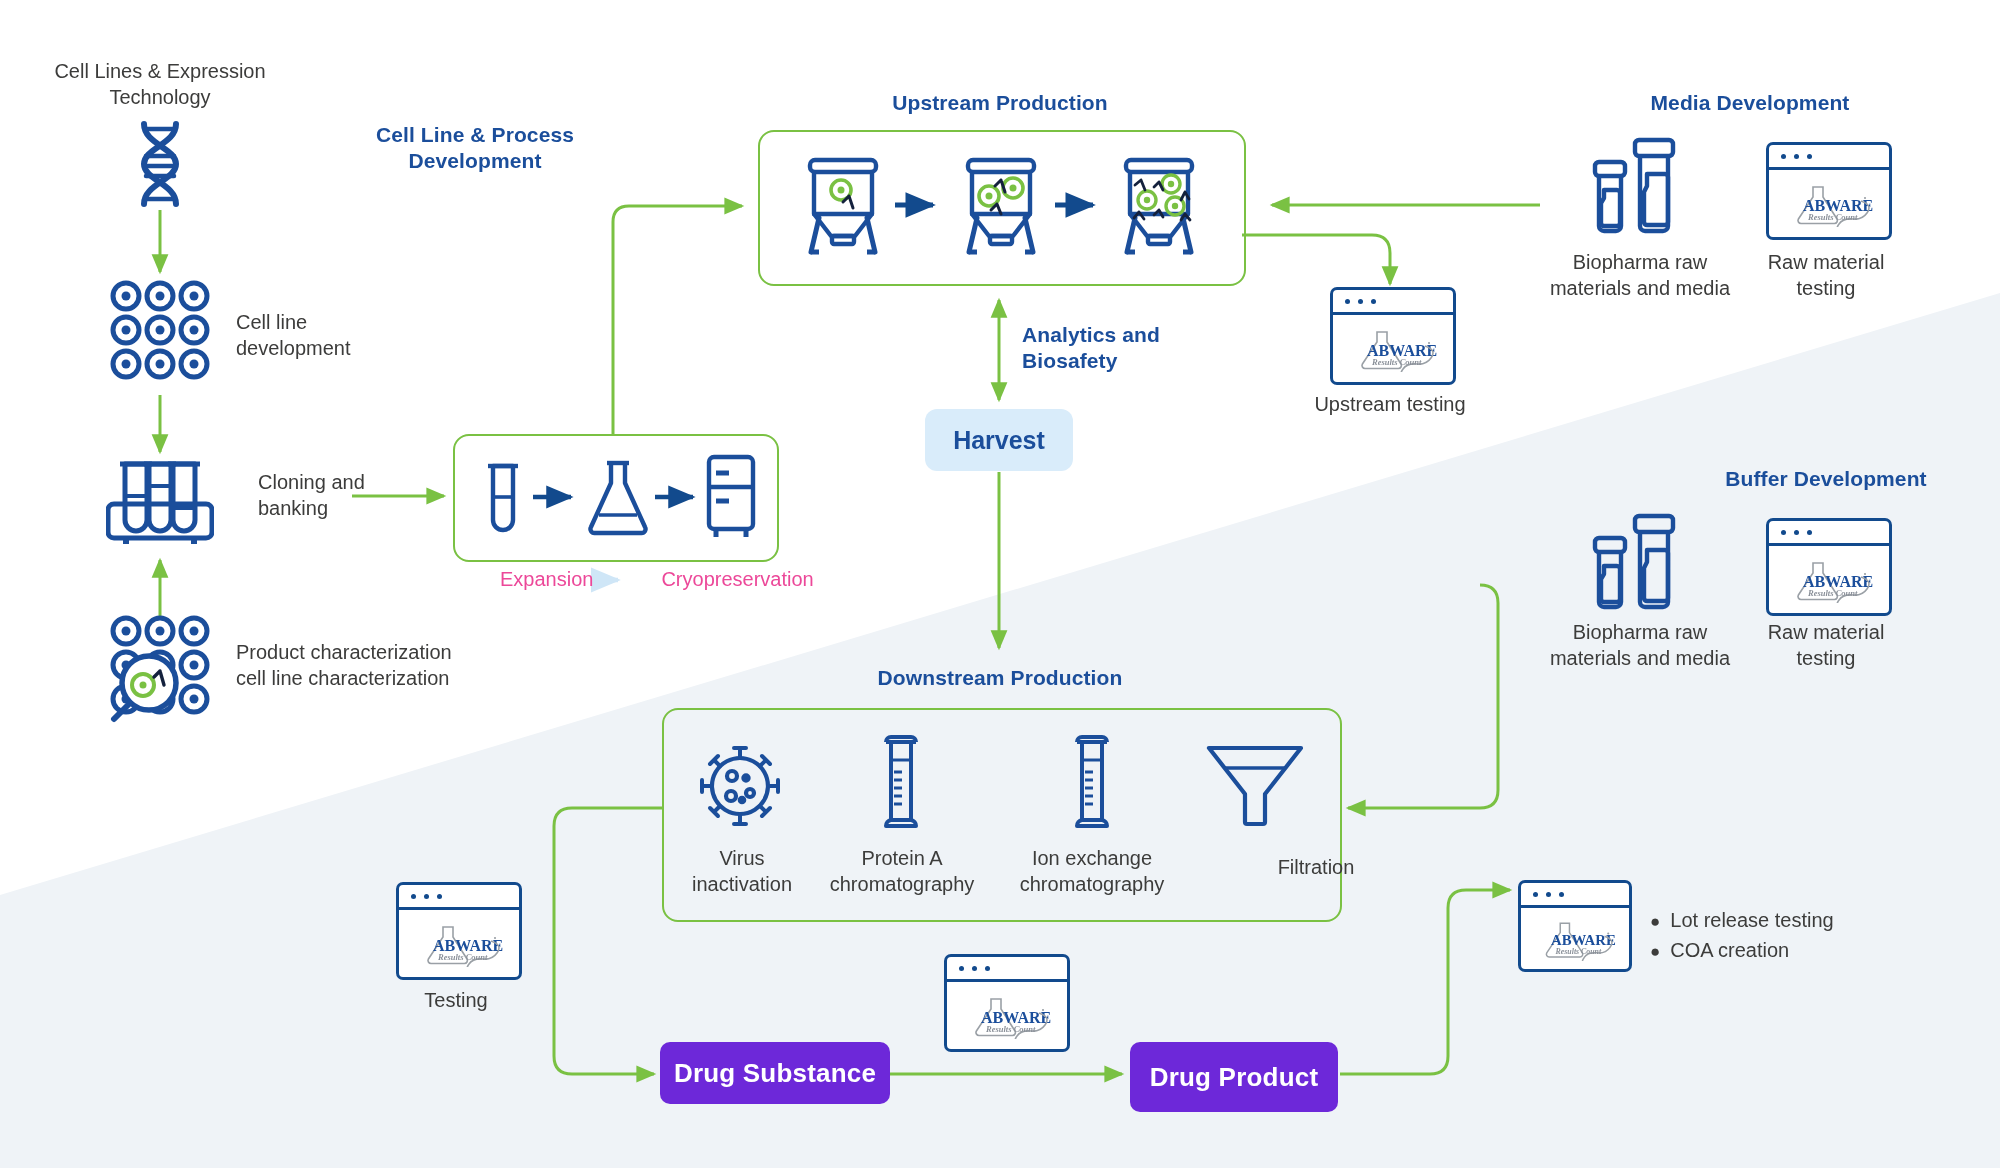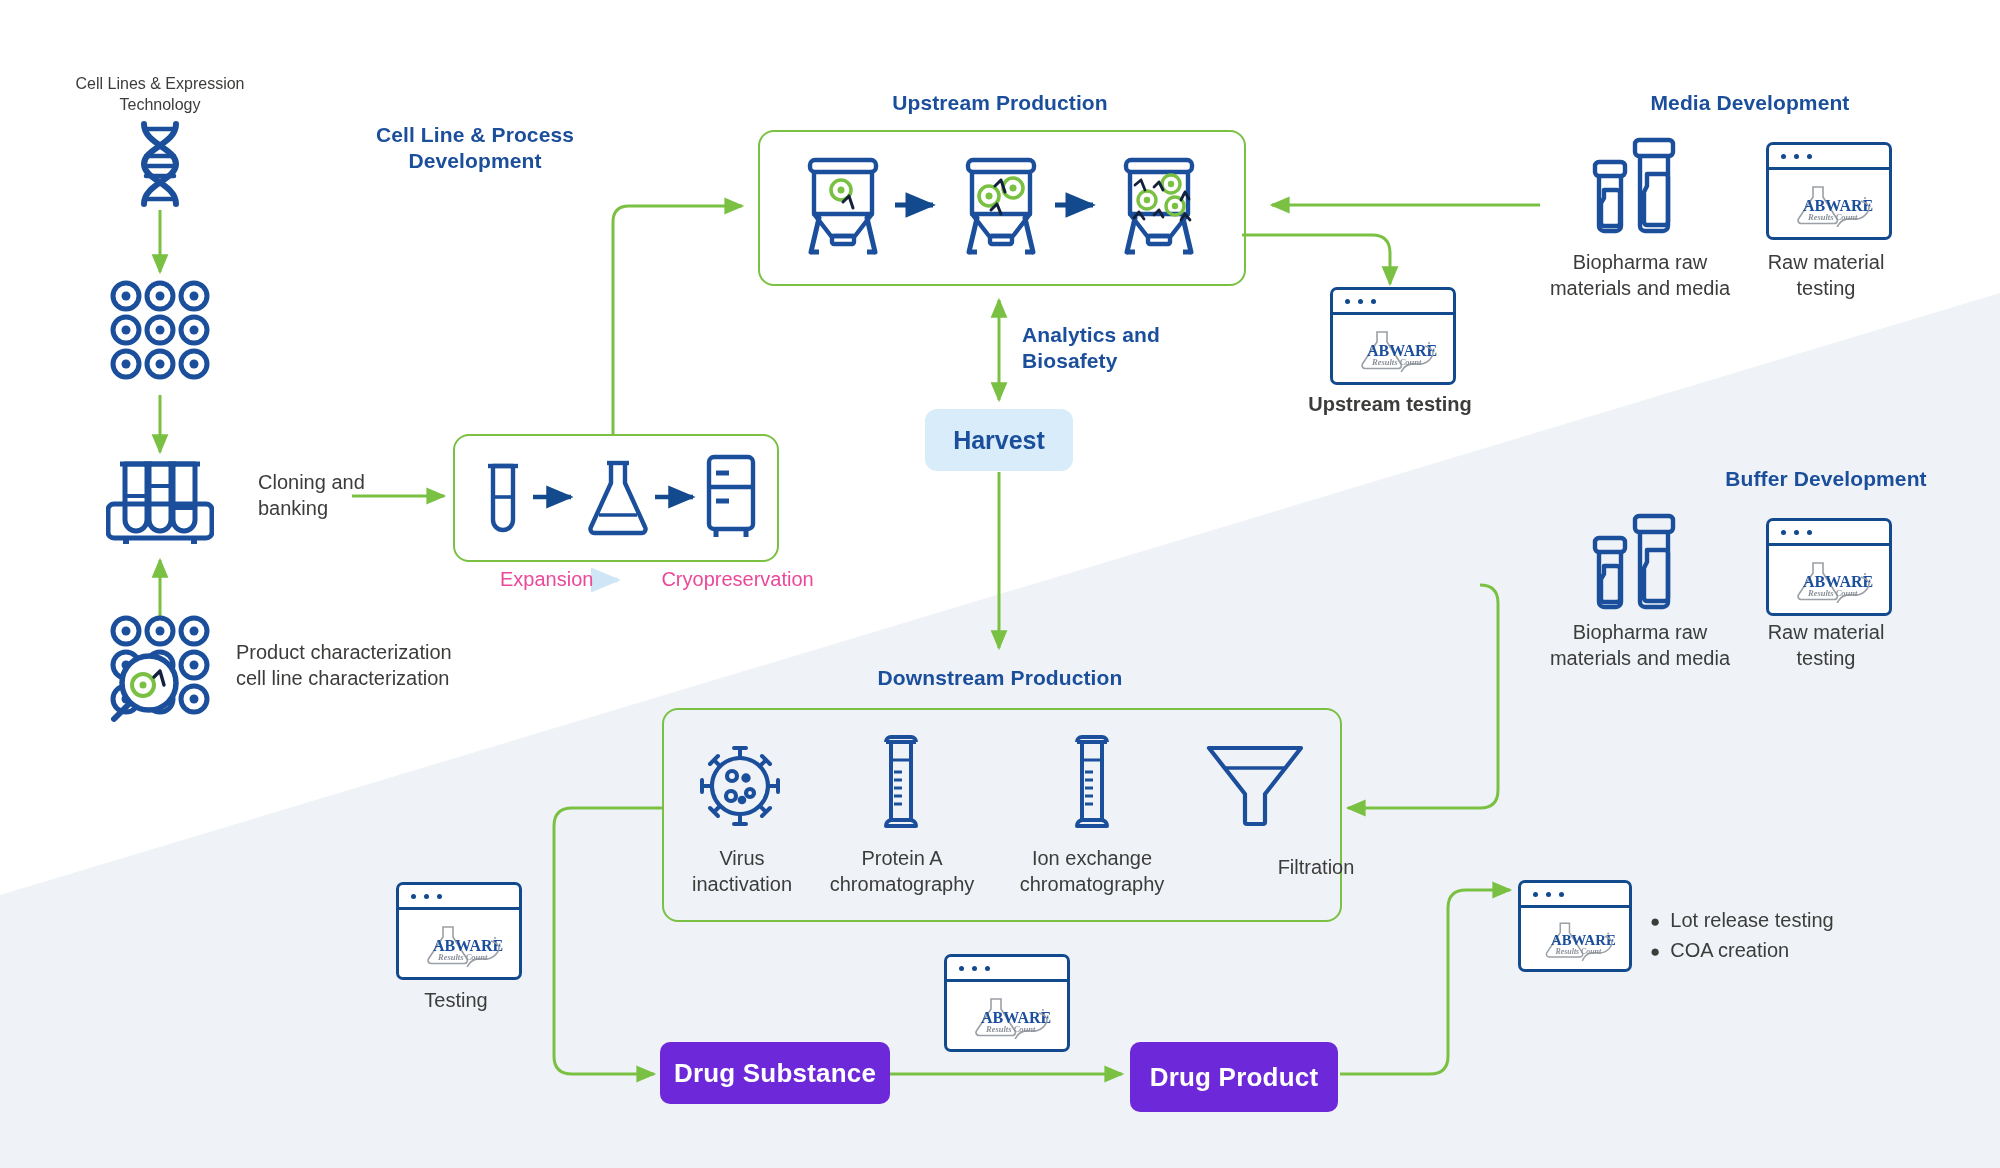--- a/index.html
+++ b/index.html
@@ -17,21 +17,21 @@
 
   .hdr-blue{
     color:#1b4e9b;font-weight:bold;font-size:21px;line-height:1.22;text-align:center;
     letter-spacing:.1px;
   }
   .lbl-dark{
     color:#3c3c3b;font-size:20px;line-height:1.28;text-align:center;
   }
   .lbl-dark.left{text-align:left;}
   .lbl-title{
-    color:#3c3c3b;font-size:16px;line-height:1.3;text-align:center;margin-top:16px;
+    color:#3c3c3b;font-size:20px;line-height:1.3;text-align:center;
   }
   .greenbox{
     position:absolute;border:2.4px solid #7ac143;border-radius:16px;
     background:transparent;z-index:3;
   }
   .pill-harvest{
     position:absolute;background:#d9ecfa;border-radius:12px;
     display:flex;align-items:center;justify-content:center;
     color:#1b4e9b;font-weight:bold;font-size:25px;z-index:4;
   }
@@ -160,20 +160,24 @@
           <circle cx="50" cy="16" r="4.5"></circle>
           <circle cx="84" cy="16" r="4.5"></circle>
         <circle cx="16" cy="50" r="4.5"></circle>
           <circle cx="50" cy="50" r="4.5"></circle>
           <circle cx="84" cy="50" r="4.5"></circle>
         <circle cx="16" cy="84" r="4.5"></circle>
           <circle cx="50" cy="84" r="4.5"></circle>
           <circle cx="84" cy="84" r="4.5"></circle>
       </g>
     </svg>
+  </div>
+  <div class="node lbl-dark left" style="left:236px;top:310px;width:200px;">
+    <div>Cell line</div>
+    <div>development</div>
   </div>
 
   <div class="ico" style="left:106px;top:458px;">
     <svg width="108" height="90" viewBox="0 0 108 90" fill="none" stroke="#1b4e9b" stroke-width="5" stroke-linejoin="round">
       <path d="M19,6 h22 v56 a11,11 0 0 1 -22,0 z"></path>
       <path d="M43,6 h22 v56 a11,11 0 0 1 -22,0 z"></path>
       <path d="M67,6 h22 v56 a11,11 0 0 1 -22,0 z"></path>
       <line x1="14" y1="6" x2="46" y2="6"></line>
       <line x1="38" y1="6" x2="70" y2="6"></line>
       <line x1="62" y1="6" x2="94" y2="6"></line>
@@ -379,21 +383,21 @@
     <div class="lw-body">
       <svg width="104" height="46" viewBox="0 0 104 46">
         <path d="M36,6 h10 v10 L60,38 a3,3 0 0 1 -2.6,4.5 H24 a3,3 0 0 1 -2.6,-4.5 L36,16 z" fill="none" stroke="#9aa0a6" stroke-width="1.6"></path>
         <text x="26" y="30" font-family="'Liberation Serif',serif" font-size="16" font-weight="bold" fill="#1b4e9b">ABWARE</text>
         <path d="M84,20 q12,4 6,12 q-5,7 -14,6 q-10,-1 -14,5 q-5,7 1,11" fill="none" stroke="#9aa0a6" stroke-width="1.6"></path>
         <text x="31" y="39" font-family="'Liberation Serif',serif" font-size="8.5" font-style="italic" font-weight="bold" fill="#8a9099">Results Count</text>
         <circle cx="88" cy="17" r="1.1" fill="#9aa0a6"></circle>
       </svg>
     </div>
   </div>
-  <div class="node lbl-dark" style="left:1290px;top:392px;width:200px;font-weight:bold;">
+  <div class="node lbl-dark" style="left:1290px;top:392px;width:200px;">
     <span>Upstream testing</span>
   </div>
 
   <div class="node hdr-blue" style="left:1636px;top:466px;width:380px;">
     <span>Buffer Development</span>
   </div>
   <div class="ico" style="left:1587px;top:508px;">
     <svg width="100" height="110" viewBox="0 0 100 110" fill="none" stroke="#1b4e9b" stroke-width="4.4" stroke-linejoin="round">
       <rect x="8" y="30" width="30" height="14" rx="4"></rect>
       <path d="M12,44 v50 a5,5 0 0 0 5,5 h12 a5,5 0 0 0 5,-5 v-50"></path>

